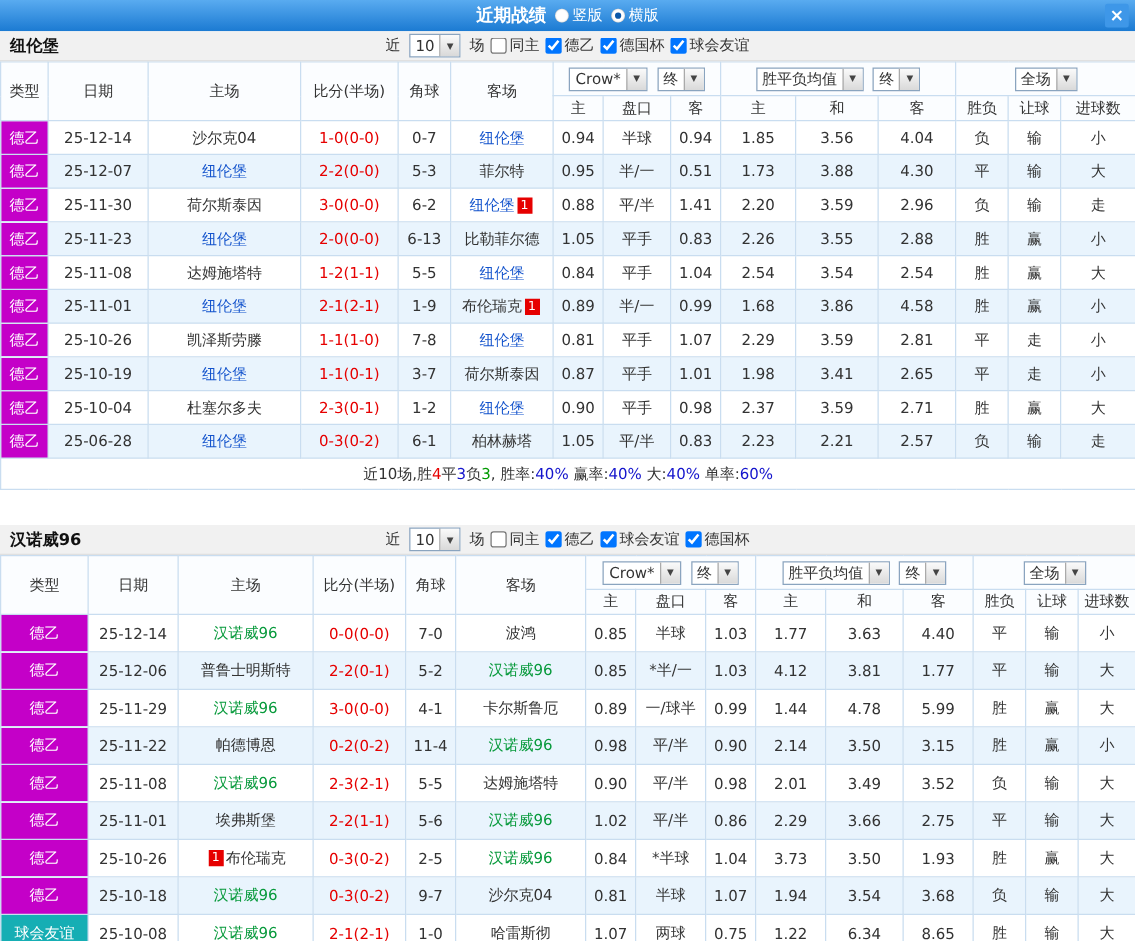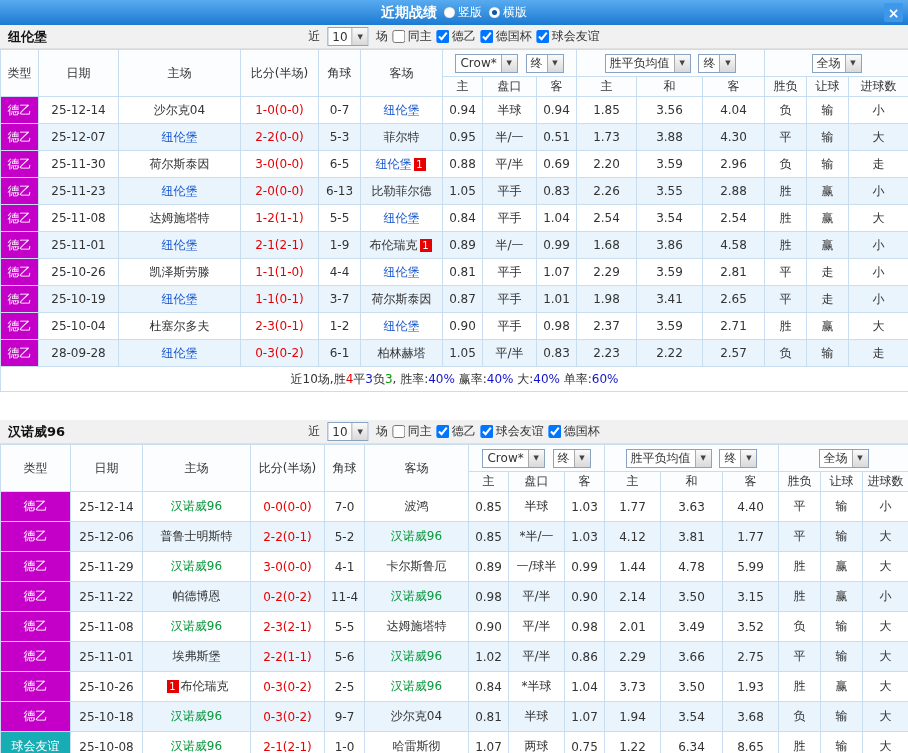--- a/index.html
+++ b/index.html
@@ -224,25 +224,25 @@
           <td class="num">4.30</td>
           <td class="res c-blue">平</td>
           <td class="res c-green">输</td>
           <td class="res c-red">大</td>
         </tr>
         <tr>
           <td class="league de2">德乙</td>
           <td class="date">25-11-30</td>
           <td class="team"><span class="team-link">荷尔斯泰因</span></td>
           <td class="score">3-0(0-0)</td>
-          <td class="corner">6-5</td>
+          <td class="corner">6-2</td>
           <td class="team"><span class="team-link" style="color: rgb(19, 83, 204);">纽伦堡</span><span class="badge">1</span></td>
           <td class="num">0.88</td>
           <td class="num">平/半</td>
-          <td class="num">0.69</td>
+          <td class="num">1.41</td>
           <td class="num">2.20</td>
           <td class="num">3.59</td>
           <td class="num">2.96</td>
           <td class="res c-green">负</td>
           <td class="res c-green">输</td>
           <td class="res c-blue">走</td>
         </tr>
         <tr>
           <td class="league de2">德乙</td>
           <td class="date">25-11-23</td>
@@ -292,21 +292,21 @@
           <td class="num">4.58</td>
           <td class="res c-red">胜</td>
           <td class="res c-red">赢</td>
           <td class="res c-green">小</td>
         </tr>
         <tr>
           <td class="league de2">德乙</td>
           <td class="date">25-10-26</td>
           <td class="team"><span class="team-link">凯泽斯劳滕</span></td>
           <td class="score">1-1(1-0)</td>
-          <td class="corner">4-4</td>
+          <td class="corner">7-8</td>
           <td class="team"><span class="team-link" style="color: rgb(19, 83, 204);">纽伦堡</span></td>
           <td class="num">0.81</td>
           <td class="num">平手</td>
           <td class="num">1.07</td>
           <td class="num">2.29</td>
           <td class="num">3.59</td>
           <td class="num">2.81</td>
           <td class="res c-blue">平</td>
           <td class="res c-blue">走</td>
           <td class="res c-green">小</td>
@@ -340,30 +340,30 @@
           <td class="num">0.98</td>
           <td class="num">2.37</td>
           <td class="num">3.59</td>
           <td class="num">2.71</td>
           <td class="res c-red">胜</td>
           <td class="res c-red">赢</td>
           <td class="res c-red">大</td>
         </tr>
         <tr>
           <td class="league de2">德乙</td>
-          <td class="date">28-09-28</td>
+          <td class="date">25-06-28</td>
           <td class="team"><span class="team-link" style="color: rgb(19, 83, 204);">纽伦堡</span></td>
           <td class="score">0-3(0-2)</td>
           <td class="corner">6-1</td>
           <td class="team"><span class="team-link">柏林赫塔</span></td>
           <td class="num">1.05</td>
           <td class="num">平/半</td>
           <td class="num">0.83</td>
           <td class="num">2.23</td>
-          <td class="num">2.22</td>
+          <td class="num">2.21</td>
           <td class="num">2.57</td>
           <td class="res c-green">负</td>
           <td class="res c-green">输</td>
           <td class="res c-blue">走</td>
         </tr>
       </tbody>
     <tfoot>
       <tr>
         <td colspan="15"><span style="color: rgb(51, 51, 51);">近10场,胜</span><span style="color: rgb(230, 0, 0);">4</span><span style="color: rgb(51, 51, 51);">平</span><span style="color: rgb(20, 20, 204);">3</span><span style="color: rgb(51, 51, 51);">负</span><span style="color: rgb(0, 153, 0);">3</span><span style="color: rgb(51, 51, 51);">, 胜率:</span><span style="color: rgb(20, 20, 204);">40%</span><span style="color: rgb(51, 51, 51);"> 赢率:</span><span style="color: rgb(20, 20, 204);">40%</span><span style="color: rgb(51, 51, 51);"> 大:</span><span style="color: rgb(20, 20, 204);">40%</span><span style="color: rgb(51, 51, 51);"> 单率:</span><span style="color: rgb(20, 20, 204);">60%</span></td>
       </tr>

